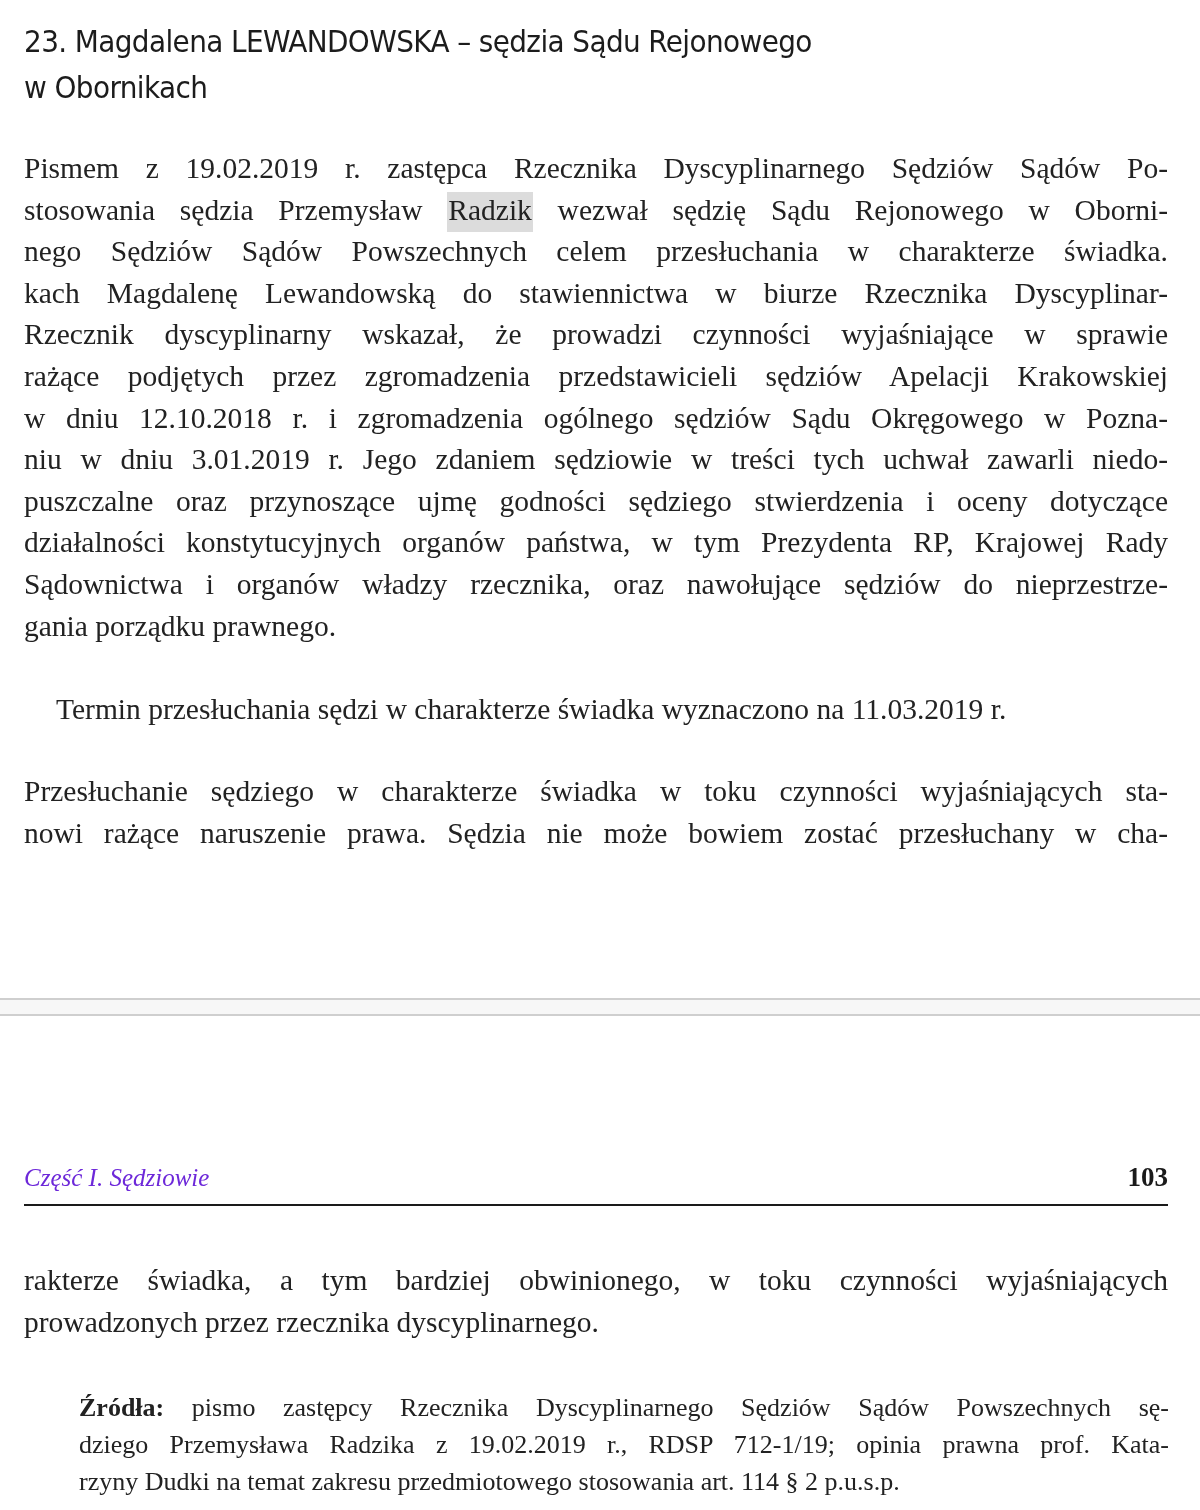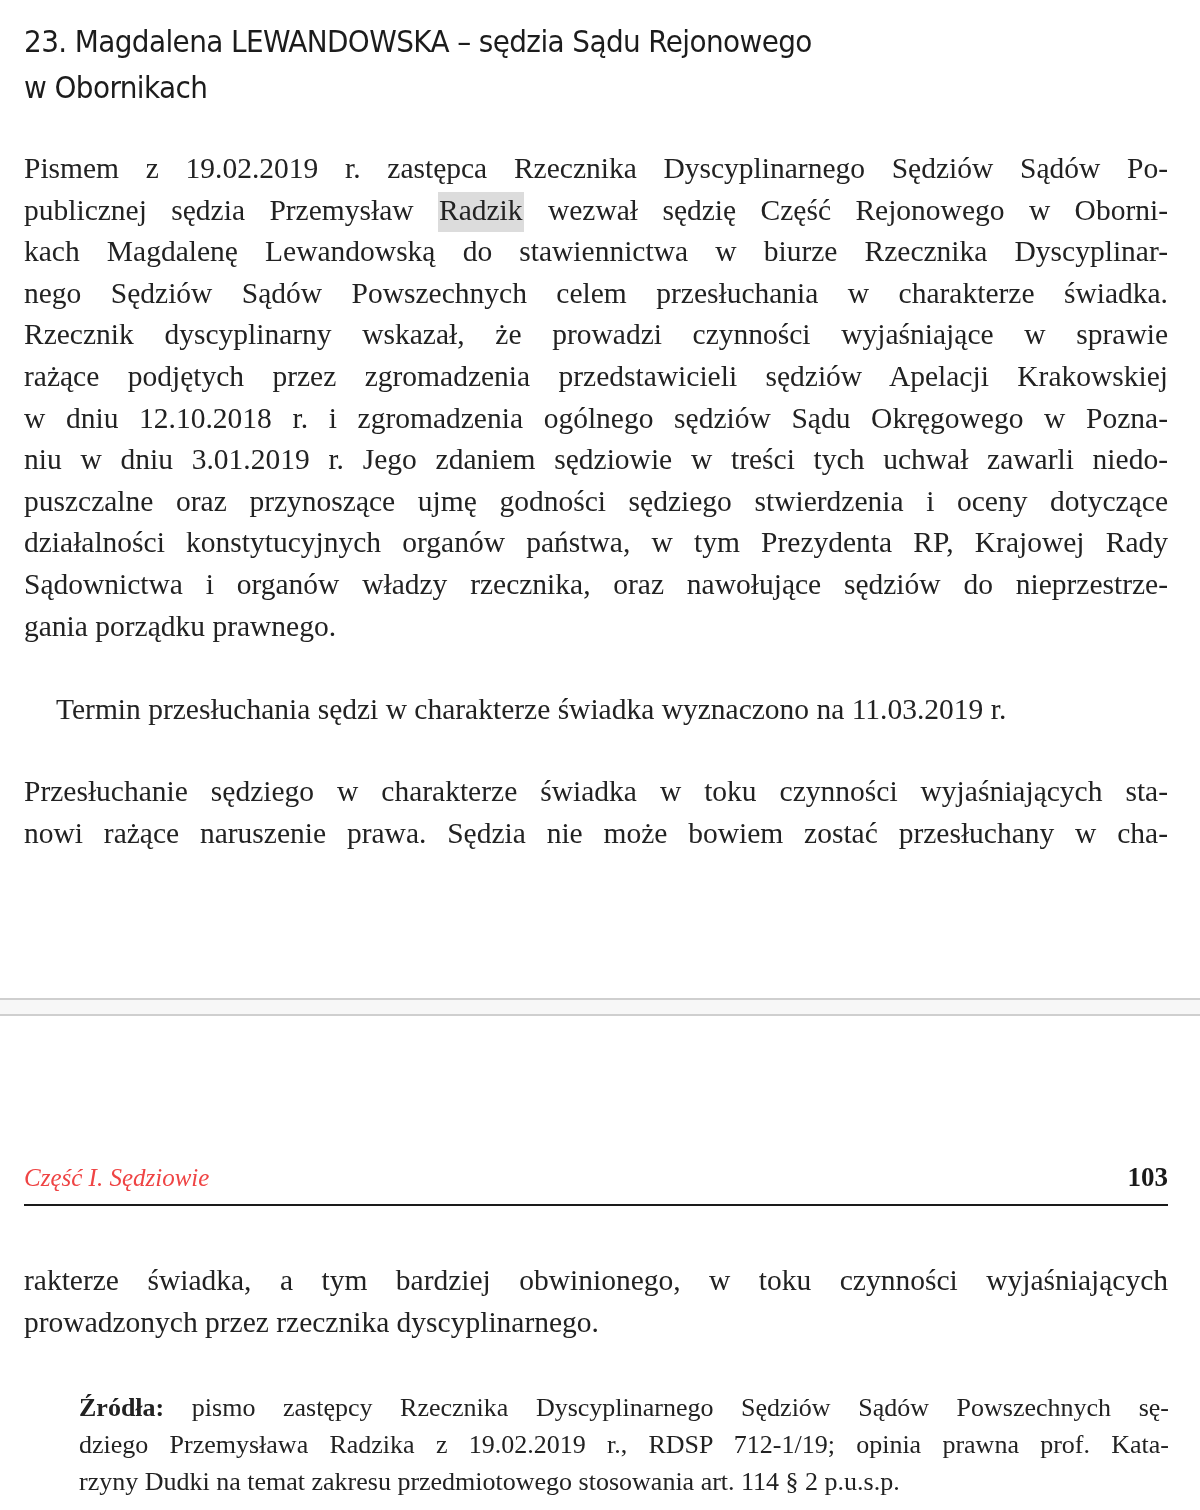--- a/index.html
+++ b/index.html
@@ -20,21 +20,21 @@
   .line.last { text-align-last: left; }
   .hl { background: #dcdcdc; padding: 2px 1px 6px 1px; }
 
   #p1 { top: 148px; }
   #p2 { top: 689px; margin-left: 32px; }
   #p3 { top: 771px; }
 
   .running-head { position: absolute; left: 24px; top: 144px; width: 1144px; height: 46px;
                   border-bottom: 2px solid #1a1a1a; box-sizing: border-box; }
   .rh-left { position: absolute; left: 0; top: 4px; font-family: "Liberation Serif", serif;
-             font-style: italic; font-size: 25px; color: #ef4444; }
+             font-style: italic; font-size: 25px; color: #6d28d9; }
   .rh-right { position: absolute; right: 0; top: 2px; font-family: Liberation Serif, serif;
               font-weight: bold; font-size: 27px; color: #1a1a1a; }
 
   #p4 { top: 244px; }
 
   .sources { position: absolute; left: 79px; top: 373px; width: 1090px;
              font-family: "Liberation Serif", serif; font-size: 26px; line-height: 37px; color: #222; }
   .sources .line { height: 37px; }
   .src-label { font-weight: bold; }
 </style>
@@ -42,23 +42,23 @@
 <body>
 
 <div class="page" id="page1">
   <div class="heading">
     <div>23. Magdalena LEWANDOWSKA – sędzia Sądu Rejonowego</div>
     <div>w Obornikach</div>
   </div>
 
   <div class="para" id="p1">
     <span class="line">Pismem z 19.02.2019 r. zastępca Rzecznika Dyscyplinarnego Sędziów Sądów Po-</span>
-    <span class="line"><span>publicznej sędzia Przemysław </span><span class="hl">Radzik</span><span> wezwał sędzię Część Rejonowego w Oborni-</span></span>
+    <span class="line"><span>stosowania sędzia Przemysław </span><span class="hl">Radzik</span><span> wezwał sędzię Sądu Rejonowego w Oborni-</span></span>
+    <span class="line">nego Sędziów Sądów Powszechnych celem przesłuchania w charakterze świadka.</span>
     <span class="line">kach Magdalenę Lewandowską do stawiennictwa w biurze Rzecznika Dyscyplinar-</span>
-    <span class="line">nego Sędziów Sądów Powszechnych celem przesłuchania w charakterze świadka.</span>
     <span class="line">Rzecznik dyscyplinarny wskazał, że prowadzi czynności wyjaśniające w sprawie</span>
     <span class="line">rażące podjętych przez zgromadzenia przedstawicieli sędziów Apelacji Krakowskiej</span>
     <span class="line">w dniu 12.10.2018 r. i zgromadzenia ogólnego sędziów Sądu Okręgowego w Pozna-</span>
     <span class="line">niu w dniu 3.01.2019 r. Jego zdaniem sędziowie w treści tych uchwał zawarli niedo-</span>
     <span class="line">puszczalne oraz przynoszące ujmę godności sędziego stwierdzenia i oceny dotyczące</span>
     <span class="line">działalności konstytucyjnych organów państwa, w tym Prezydenta RP, Krajowej Rady</span>
     <span class="line">Sądownictwa i organów władzy rzecznika, oraz nawołujące sędziów do nieprzestrze-</span>
     <span class="line last">gania porządku prawnego.</span>
   </div>
 

